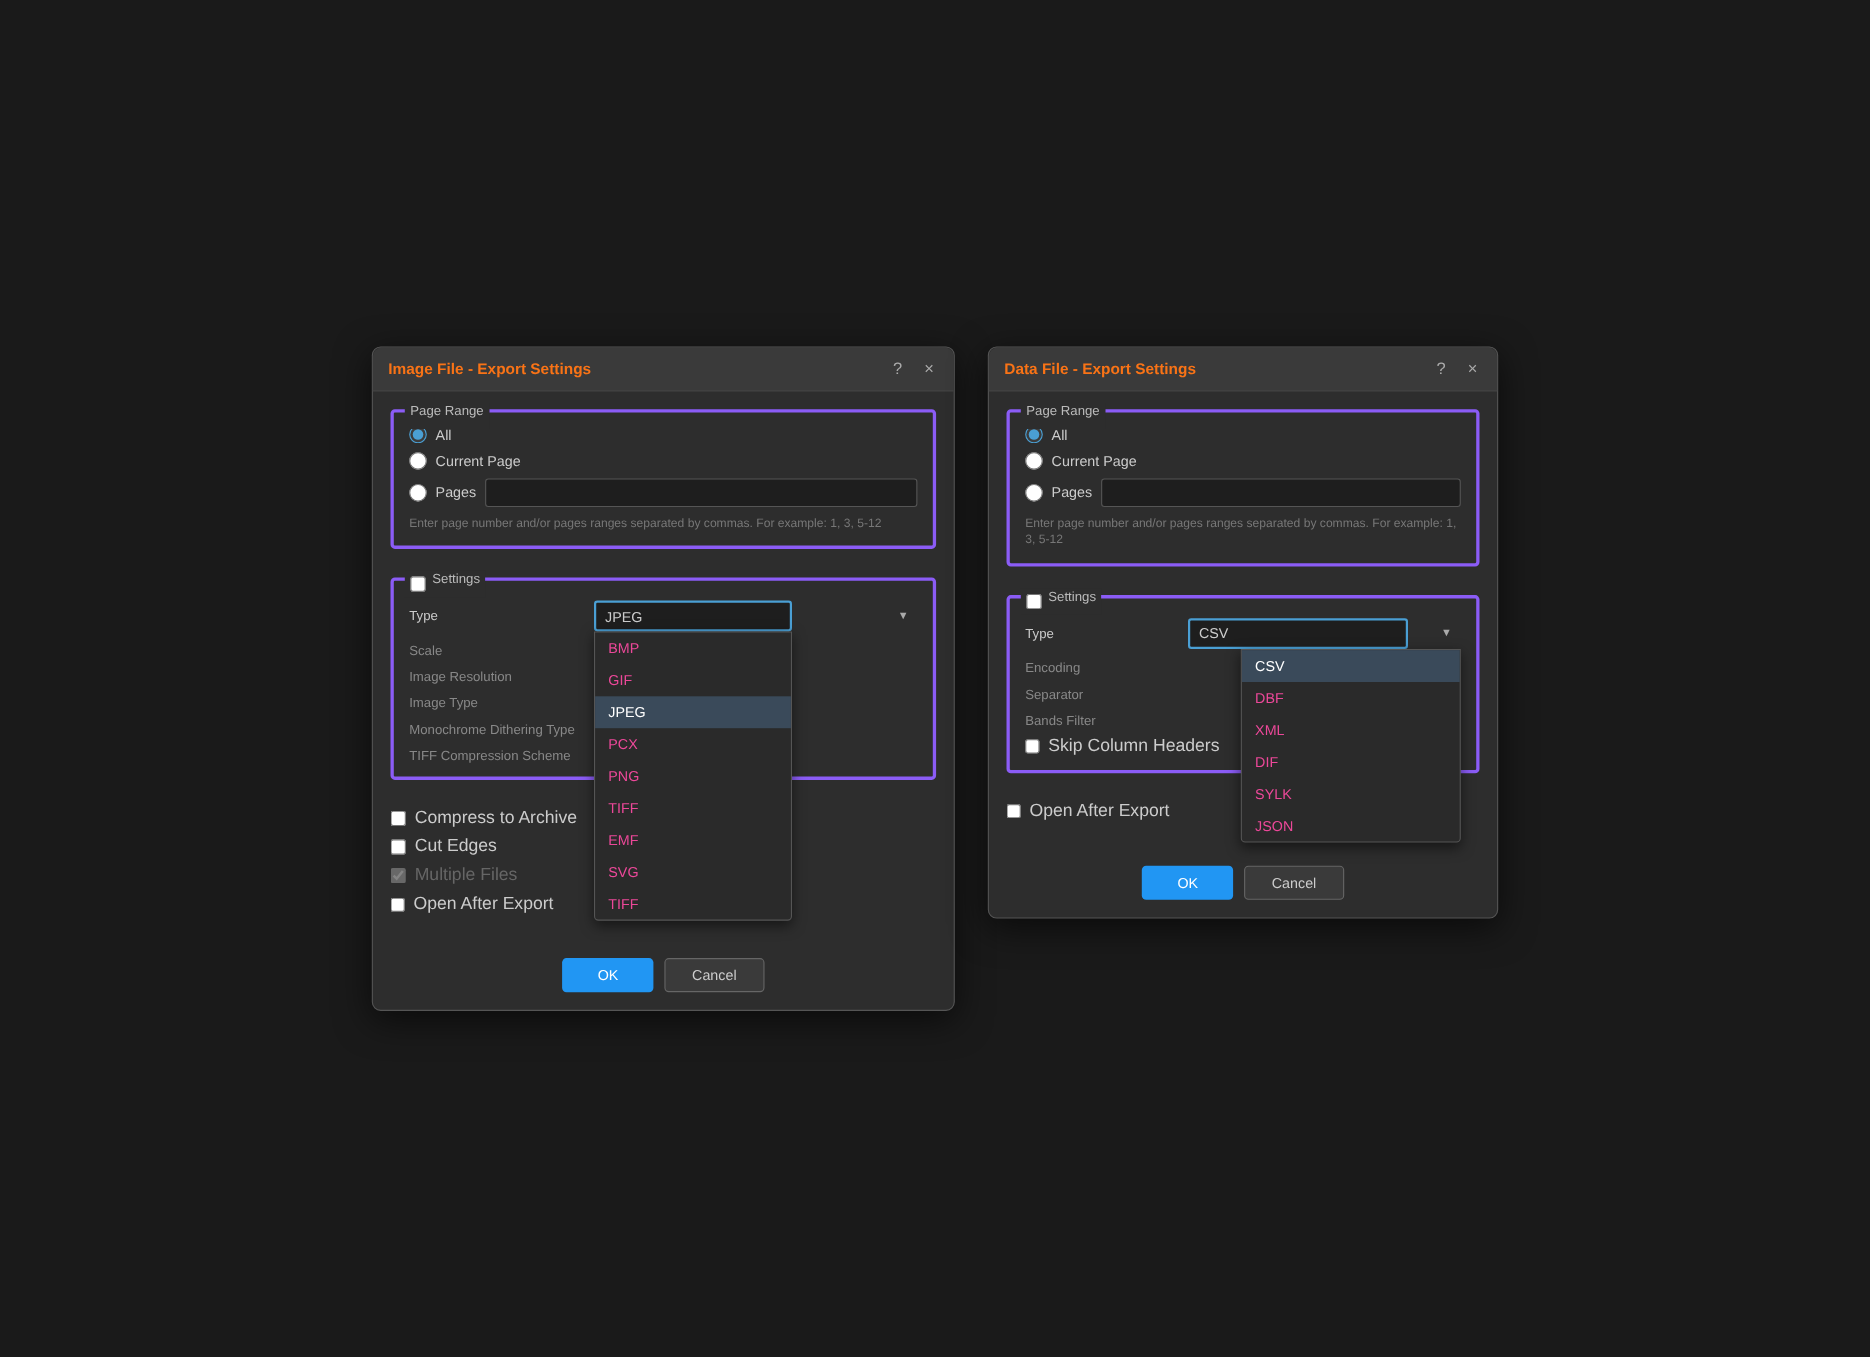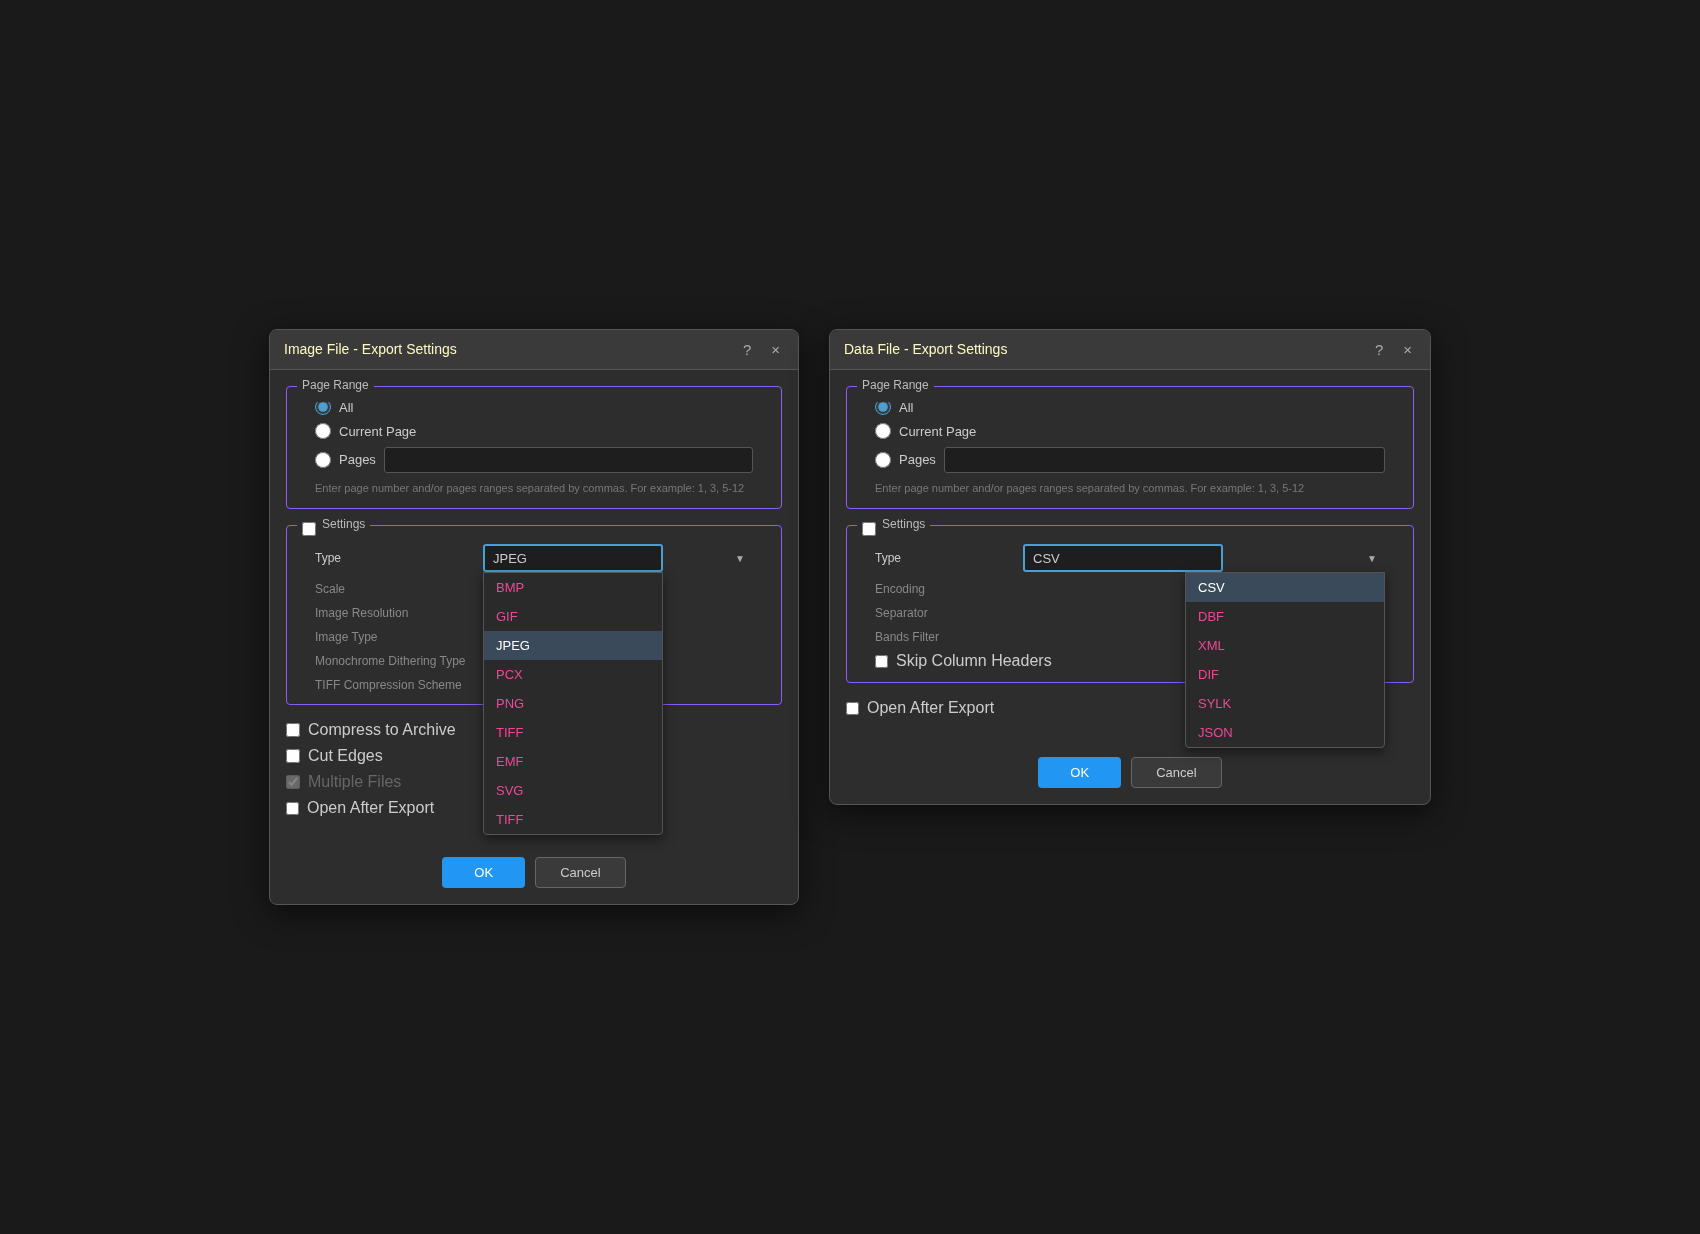--- a/index.html
+++ b/index.html
@@ -31,23 +31,23 @@
     .dialog-titlebar {
       background: #3a3a3a;
       border-radius: 8px 8px 0 0;
       padding: 10px 14px;
       display: flex;
       align-items: center;
       justify-content: space-between;
       border-bottom: 1px solid #555;
     }
     .dialog-title {
-      color: #fef9c3;
+      color: #f97316;
       font-size: 14px;
-      font-weight: normal;
+      font-weight: bold;
     }
     .dialog-controls {
       display: flex;
       gap: 12px;
       align-items: center;
     }
     .dialog-ctrl-btn {
       background: none;
       border: none;
       color: #aaa;
@@ -59,24 +59,24 @@
     .dialog-body {
       padding: 16px;
     }
     .section-label {
       color: #bbb;
       font-size: 12px;
       margin-bottom: 10px;
       font-weight: 500;
     }
     .section-box {
-      border: 1px solid #8b5cf6;
+      border: 3px solid #8b5cf6;
       border-radius: 4px;
-      padding: 12px 28px;
-      margin-bottom: 16px;
+      padding: 12px 14px;
+      margin-bottom: 26px;
       position: relative;
     }
     .section-box-header {
       position: absolute;
       top: -9px;
       left: 10px;
       background: #2d2d2d;
       padding: 0 5px;
       display: flex;
       align-items: center;
@@ -248,21 +248,21 @@
     .dropdown-item {
       padding: 7px 12px;
       color: #ec4899;
       cursor: pointer;
       font-size: 13px;
     }
     .dropdown-item.selected { background: #3a4a5a; color: #fff; }
 
     
     .right-dialog {
-      width: 602px;
+      width: 464px;
     }
     .right-dropdown-list {
       width: 200px;
       right: 0;
       left: auto;
     }
     .settings-grid-right {
       display: grid;
       grid-template-columns: 140px 1fr;
       gap: 10px 8px;

